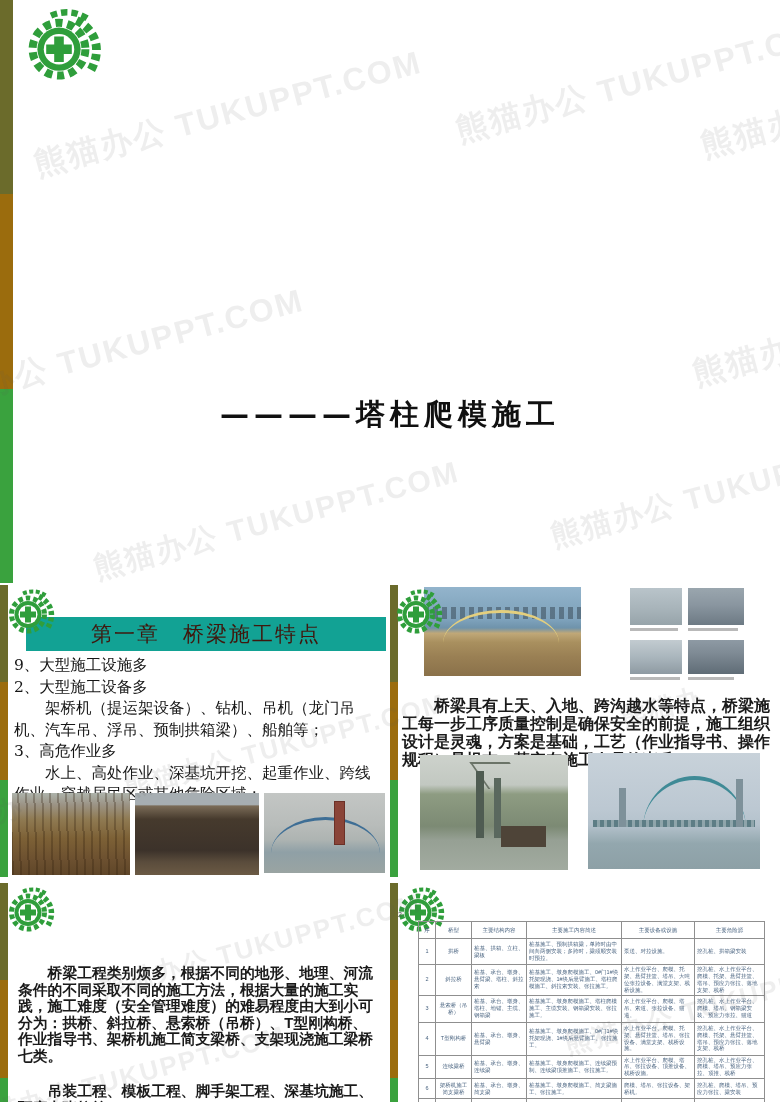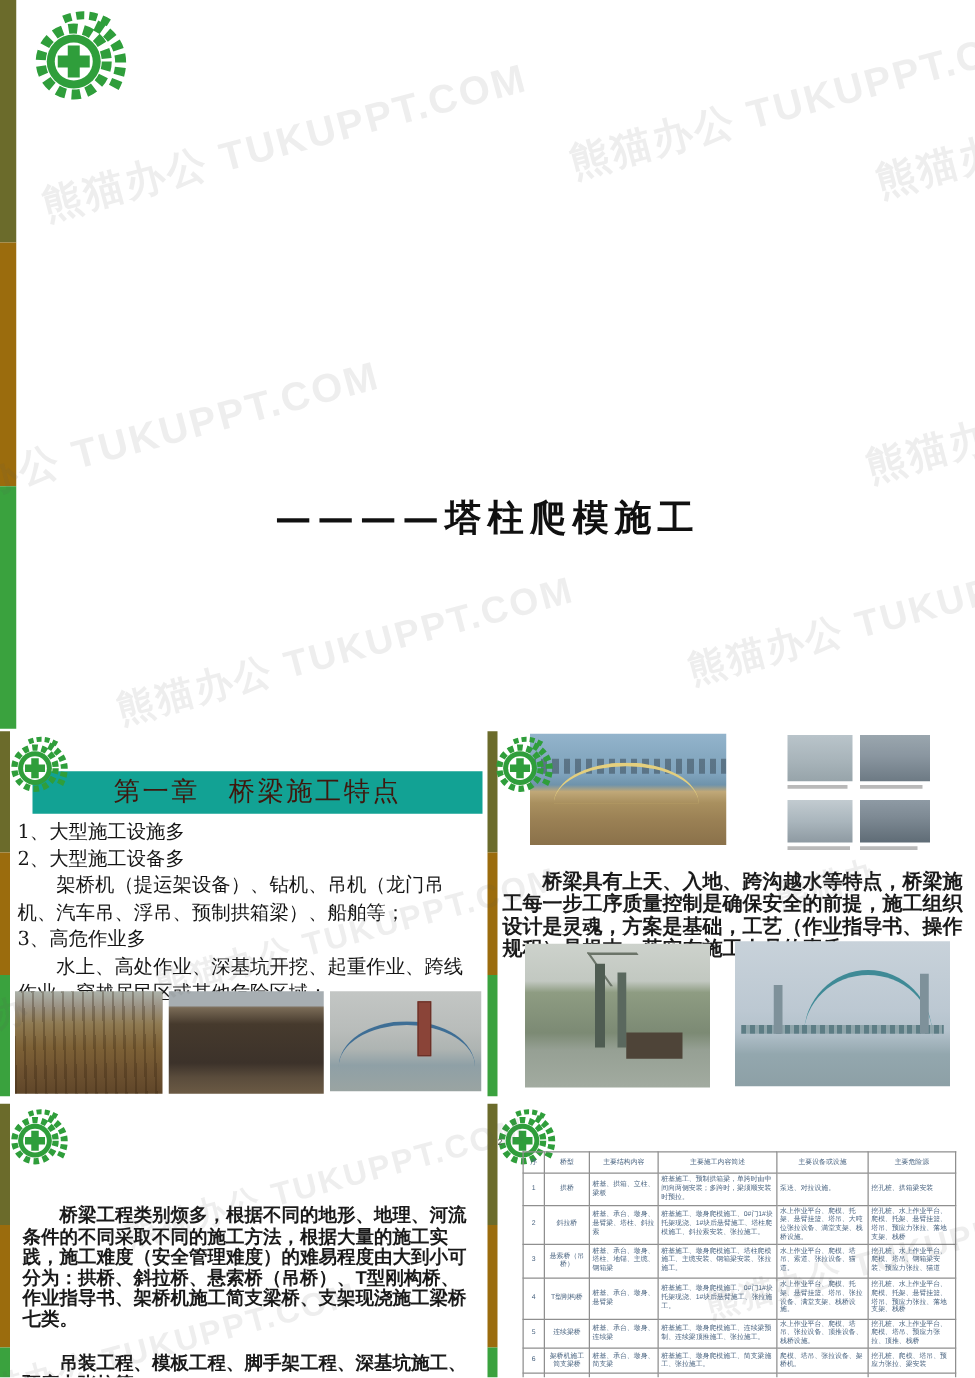--- a/index.html
+++ b/index.html
@@ -108,21 +108,21 @@
         <svg viewBox="0 0 100 100" xmlns="http://www.w3.org/2000/svg">
           <circle cx="40" cy="54" r="33" fill="none" stroke="#2f9e3b" stroke-width="10" stroke-dasharray="9 6"></circle>
           <circle cx="40" cy="54" r="27" fill="#2f9e3b"></circle>
           <circle cx="40" cy="54" r="19" fill="#ffffff"></circle>
           <path d="M34 38h12v10h10v12H46v10H34V60H24V48h10z" fill="#2f9e3b"></path>
           <path d="M30 12 q24 -10 46 4" fill="none" stroke="#2f9e3b" stroke-width="8" stroke-dasharray="8 5"></path>
           <path d="M62 18 C86 30 94 54 80 80" fill="none" stroke="#2f9e3b" stroke-width="11" stroke-dasharray="8 5"></path>
         </svg>
       </div>
     <div class="s2-body">
-      <div>1、大型施工设施多</div>
+      <div>9、大型施工设施多</div>
       <div>2、大型施工设备多</div>
       <div>　　架桥机（提运架设备）、钻机、吊机（龙门吊机、汽车吊、浮吊、预制拱箱梁）、船舶等；</div>
       <div>3、高危作业多</div>
       <div>　　水上、高处作业、深基坑开挖、起重作业、跨线作业、穿越居民区或其他危险区域；</div>
     </div>
     <div class="photo ph-cofferdam" style="left:12px;top:208px;width:118px;height:82px;"></div>
     <div class="photo ph-caisson" style="left:135px;top:208px;width:124px;height:82px;"></div>
     <div class="photo ph-steelbridge" style="left:264px;top:208px;width:121px;height:80px;">
       <div class="arc-steel"></div>
       <div class="tower-red"></div>

